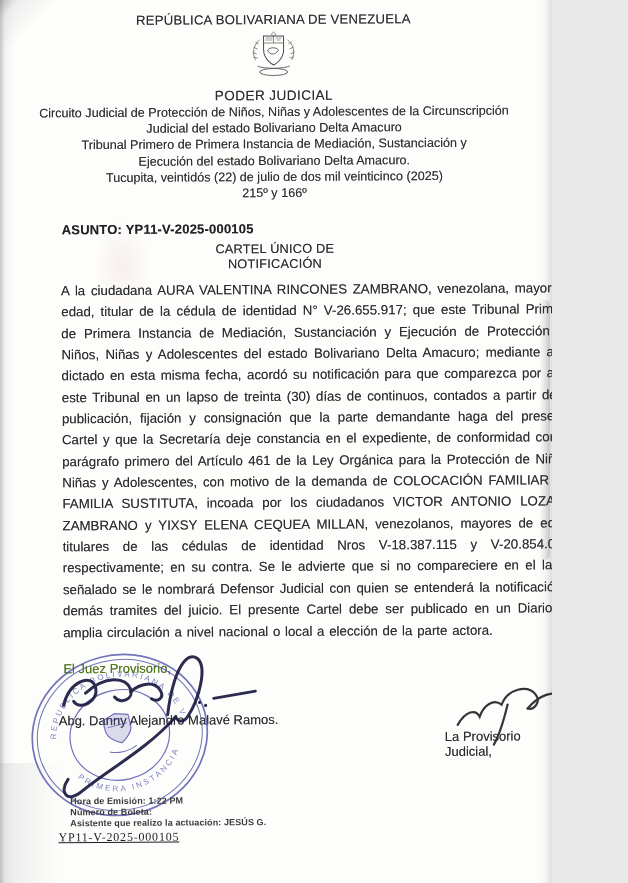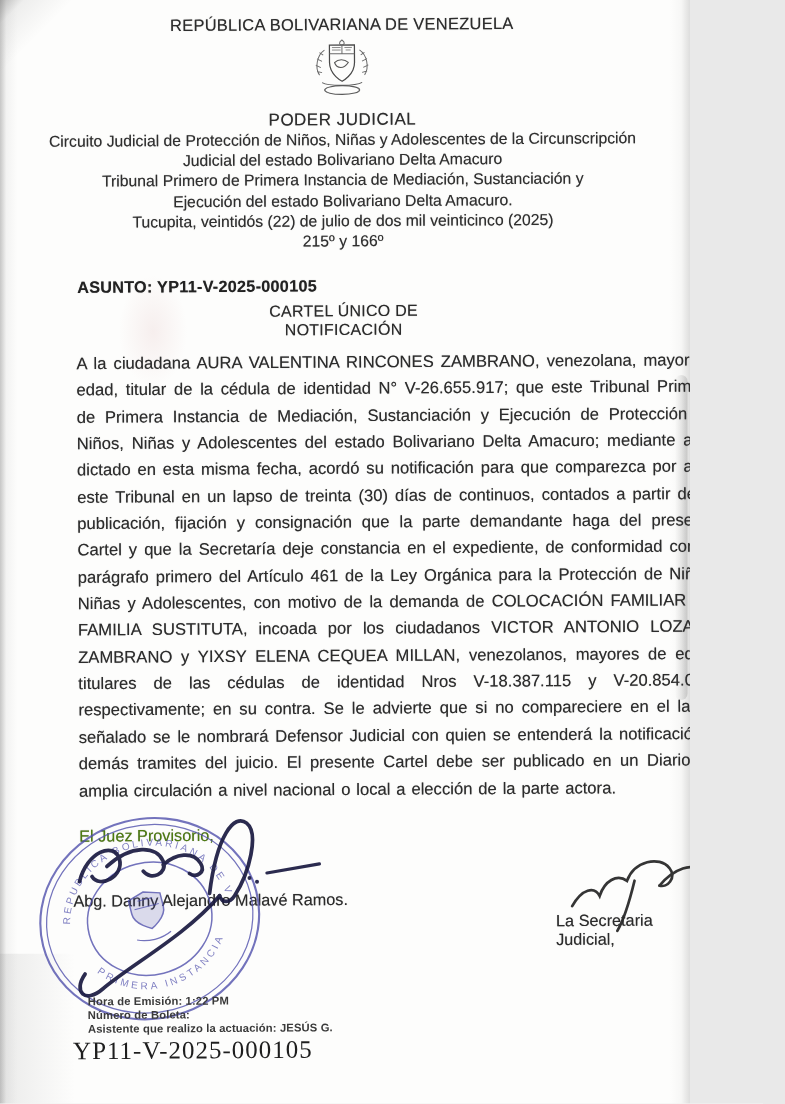--- a/index.html
+++ b/index.html
@@ -58,21 +58,21 @@
   .juez-name{position:absolute;top:712px;left:57px;font-size:13px;color:#2b2b2b;}
   .sec-role{position:absolute;top:730px;left:443px;font-size:13px;color:#2b2b2b;}
 
   .stamp{position:absolute;left:24px;top:648px;}
   .judge-sig{position:absolute;left:26px;top:644px;}
   .sec-sig{position:absolute;left:448px;top:678px;}
 
   .footer-small{position:absolute;left:56px;top:795px;font-size:9px;line-height:11.2px;
     color:#3a3a3a;font-weight:bold;letter-spacing:.1px;margin-left:12px;}
   .case-serif{position:absolute;left:56px;top:829px;
-    font-family:"Liberation Serif", serif;font-size:20px;letter-spacing:.8px;color:#1e1e1e;}
+    font-family:"Liberation Serif", serif;font-size:12px;letter-spacing:.8px;color:#1e1e1e;text-decoration:underline;}
 </style>
 </head>
 <body>
 
 <div class="sheet">
 
   <div class="edge-left"></div>
   <div class="edge-right"></div>
   <div class="corner-tl"></div>
   <div class="streak-right"></div>
@@ -157,21 +157,21 @@
 
     <svg class="sec-sig" width="140" height="78" viewBox="0 0 140 78">
       <g stroke="#202020" stroke-width="2.2" fill="none" stroke-linecap="round" opacity="0.9">
         <path d="M8,48 C16,34 26,32 30,40 C34,28 44,22 52,28 C58,12 78,8 86,18 C92,26 84,34 78,32"></path>
         <path d="M78,32 C90,18 104,14 114,20 C118,23 114,29 110,27"></path>
         <path d="M58,28 C54,44 50,58 44,68"></path>
         <path d="M120,16 C124,12 130,11 134,14" stroke-width="1.8"></path>
       </g>
     </svg>
 
-    <div class="sec-role txt">La Secretaria Judicial,</div>
+    <div class="sec-role txt">La Provisorio Judicial,</div>
 
     <div class="footer-small">
       <div>Hora de Emisión: 1:22 PM</div>
       <div>Número de Boleta:</div>
       <div>Asistente que realizo la actuación: JESÚS G.</div>
     </div>
 
     <div class="case-serif">YP11-V-2025-000105</div>
 
   </div>

